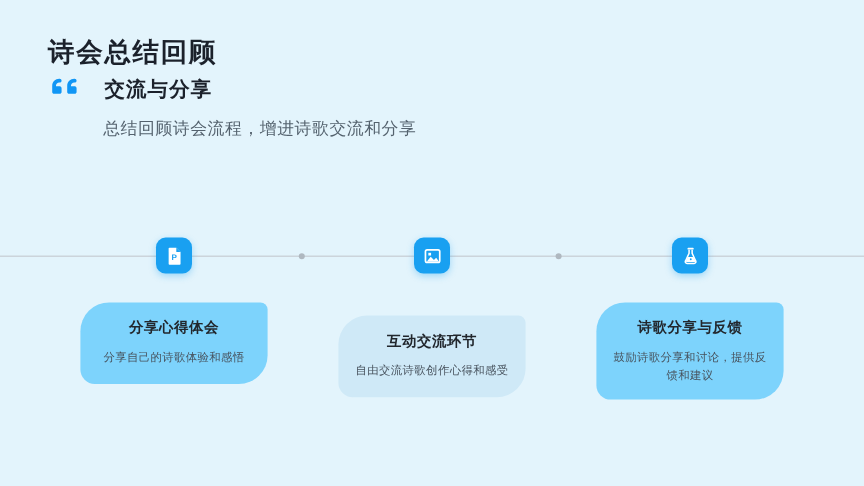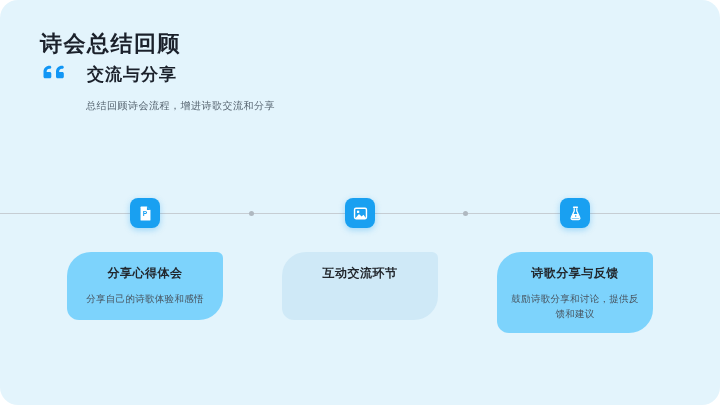--- a/index.html
+++ b/index.html
@@ -3,38 +3,38 @@
 <meta charset="utf-8">
 <style>
   html,body { margin:0; padding:0; }
   body {
     width:720px; height:405px;
     font-family:"Liberation Sans","DejaVu Sans",sans-serif;
     -webkit-font-smoothing:antialiased;
   }
   .slide {
     position:relative; width:720px; height:405px;
-    background:#E3F4FC; overflow:hidden;border-radius:18px;
+    background:#E3F4FC; overflow:hidden;
   }
   .slide-title {
     position:absolute; left:40px; top:29px;
     font-size:22px; font-weight:800; color:#1B212B; letter-spacing:1.5px;
   }
   .quote-row {
     position:absolute; left:42px; top:61px;
     display:flex; align-items:flex-end;
   }
   .quote-icon { width:28px; height:25px; flex:0 0 auto; }
   .section-heading {
     margin-left:17px; margin-top:2px;
     font-size:17px; font-weight:800; color:#1B212B; letter-spacing:1px;
   }
   .subtitle {
     position:absolute; left:86px; top:99px;
-    font-size:10px; color:#54626E; letter-spacing:0.5px;
+    font-size:14px; color:#54626E; letter-spacing:0.5px;
   }
   .timeline-line {
     position:absolute; left:0; right:0; top:213px; height:1px;
     background:#C6CDD3;
   }
   .timeline-dot {
     position:absolute; top:211px; width:5px; height:5px;
     border-radius:50%; background:#AFB8C0;
   }
   .dot-1 { left:249px; }
@@ -50,21 +50,21 @@
   .icon-3 { left:560px; }
   .milestone-icon svg { width:17px; height:17px; }
   .card {
     position:absolute; top:252px; width:156px; min-height:68px;
     box-sizing:border-box; padding:13px 13px 12px;
     border-radius:24px 6px 24px 12px; text-align:center;
   }
   .card-gray { background:#7dd3fc; }
   .card-blue { background:#CFE9F7; }
   .card-1 { left:67px; }
-  .card-2 { left:282px; }
+  .card-2 { left:282px;margin-top:11px; }
   .card-3 { left:497px; }
   .card-title {
     font-size:12px; font-weight:800; color:#22272D;
     letter-spacing:0.5px; margin-bottom:9px;
   }
   .card-desc {
     font-size:9.5px; color:#47525D; line-height:1.6; letter-spacing:0.3px;
   }
 </style>
 </head>
@@ -114,20 +114,21 @@
     </svg>
   </div>
 
   <div class="card card-gray card-1">
     <div class="card-title">分享心得体会</div>
     <div class="card-desc">分享自己的诗歌体验和感悟</div>
   </div>
 
   <div class="card card-blue card-2">
     <div class="card-title">互动交流环节</div>
+    <div class="card-desc">自由交流诗歌创作心得和感受</div>
   </div>
 
   <div class="card card-gray card-3">
     <div class="card-title">诗歌分享与反馈</div>
     <div class="card-desc">鼓励诗歌分享和讨论，提供反馈和建议</div>
   </div>
 
 </div>
 
 </body></html>

